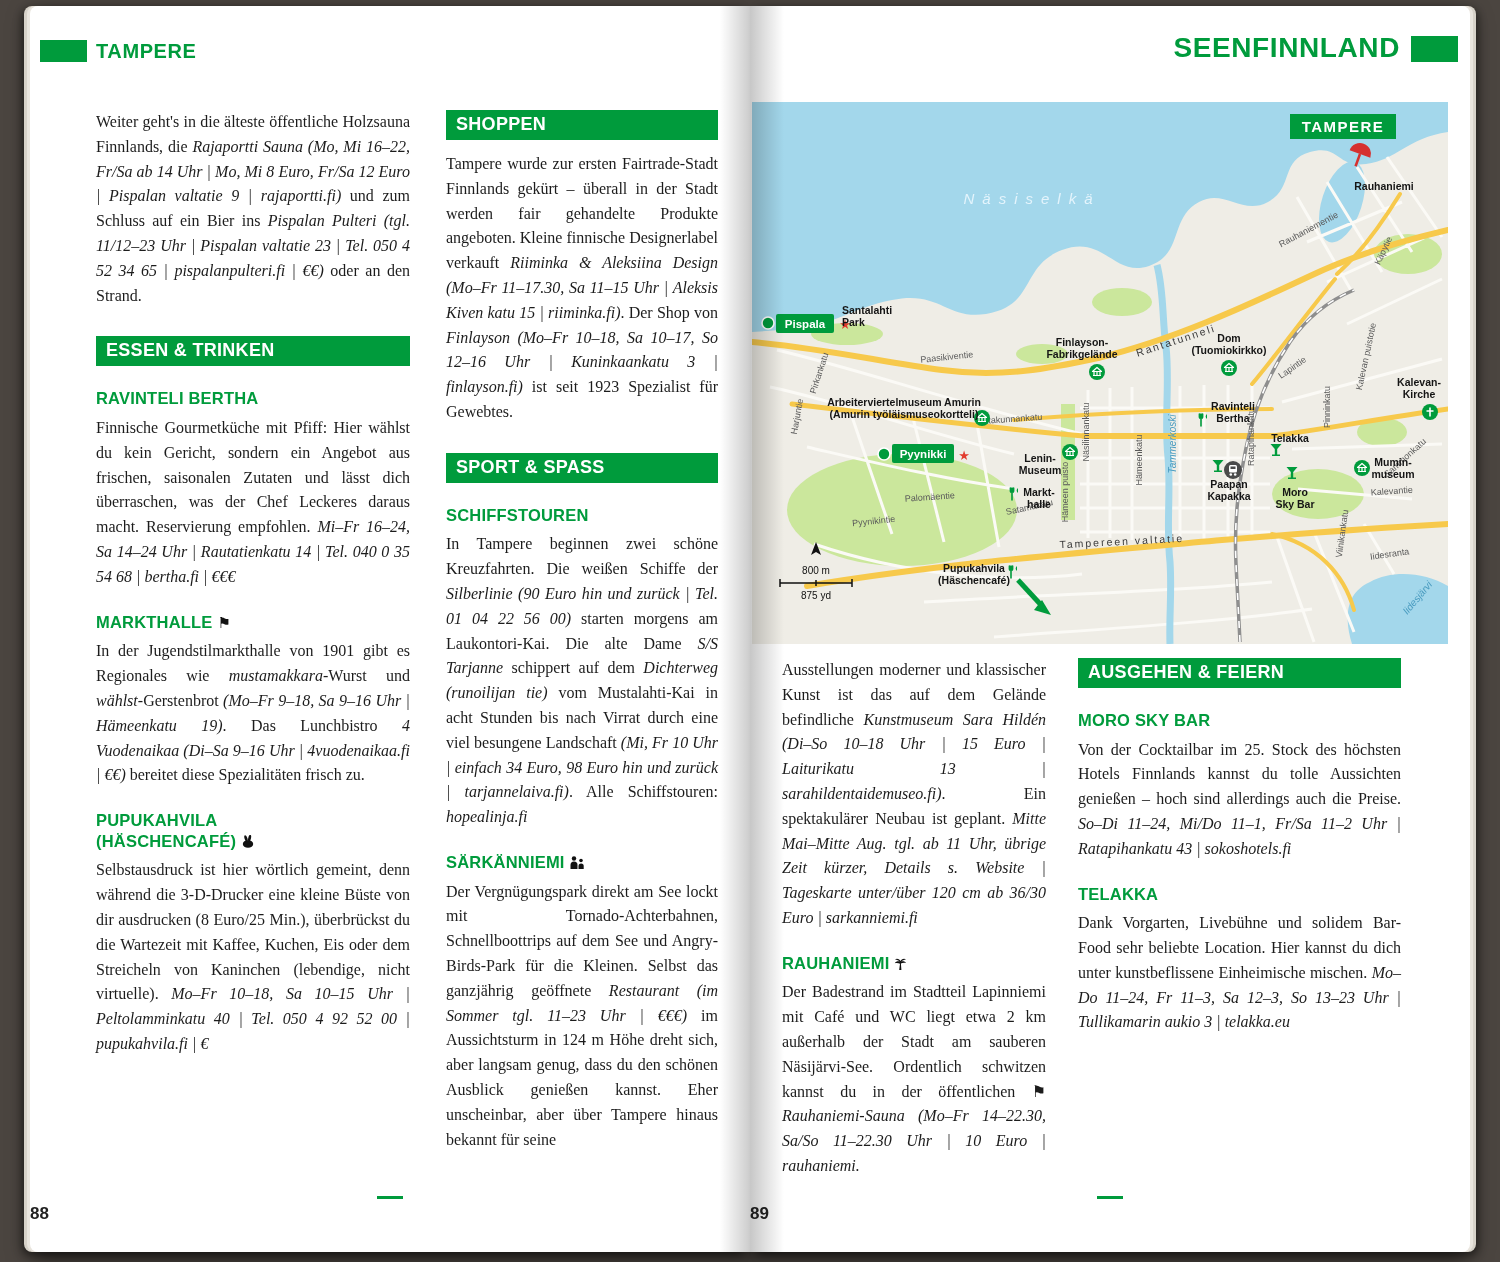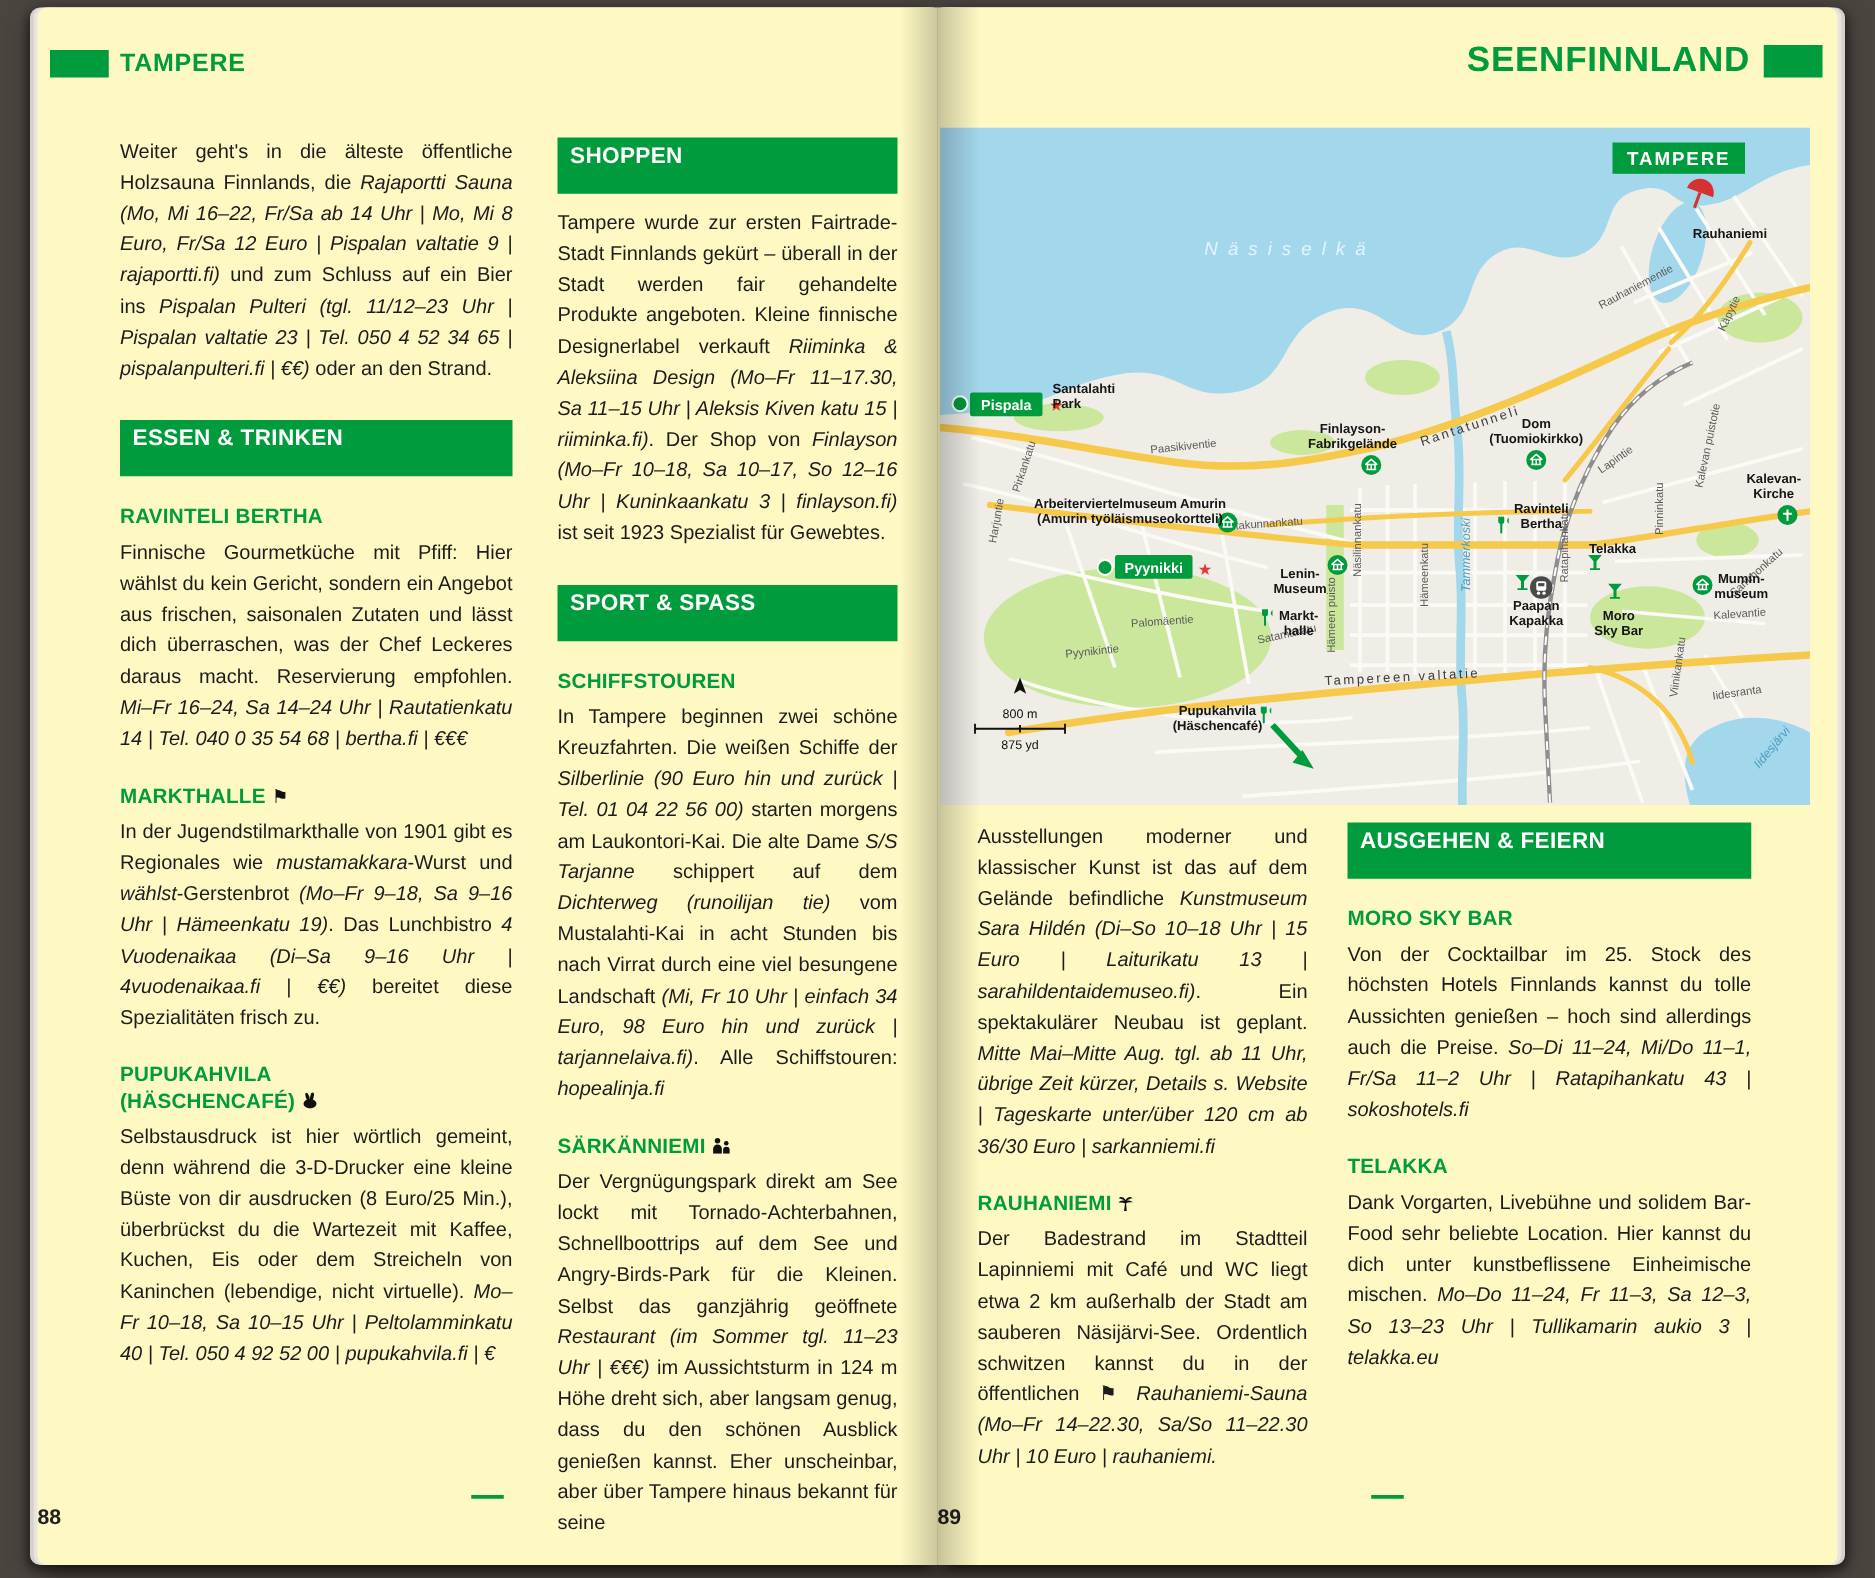--- a/index.html
+++ b/index.html
@@ -6,21 +6,21 @@
   body{
     width:1500px;height:1262px;position:relative;overflow:hidden;
     background:#4b4540;
     font-family:"Liberation Sans","DejaVu Sans",sans-serif;
   }
   .book{
     position:absolute;left:30px;top:6px;width:1440px;height:1246px;
     display:flex;border-radius:10px 12px 12px 10px;
     box-shadow:0 8px 22px rgba(0,0,0,.55);
   }
-  .page{flex:1;position:relative;background:#fef9c3;overflow:hidden;}
+  .page{flex:1;position:relative;background:#ffffff;overflow:hidden;}
   .page-left{border-radius:8px 0 0 8px;
     box-shadow:-3px 0 0 #e9e5de,-6px 0 0 #d7d2c9,-8px 3px 8px rgba(0,0,0,.45);}
   .page-right{border-radius:0 8px 8px 0;
     box-shadow:3px 0 0 #e9e5de,6px 0 0 #d7d2c9,8px 3px 8px rgba(0,0,0,.45);}
   .page-left::after{content:"";position:absolute;top:0;right:0;bottom:0;width:30px;
     background:linear-gradient(to right,rgba(0,0,0,0),rgba(0,0,0,.20));pointer-events:none;z-index:9;}
   .page-right::before{content:"";position:absolute;top:0;left:0;bottom:0;width:34px;
     background:linear-gradient(to left,rgba(0,0,0,0),rgba(0,0,0,.22));pointer-events:none;z-index:9;}
 
   :root{--green:#009b3c;}
@@ -34,23 +34,23 @@
   .hdr-title-lg{position:absolute;right:70px;top:26px;color:var(--green);
     font-weight:bold;font-size:28px;letter-spacing:.6px;margin-left:13px;}
 
   
   .cols{position:absolute;display:flex;}
   .cols-left{left:66px;top:104px;gap:36px;}
   .cols-right{left:32px;top:652px;gap:32px;}
   .col{display:block;}
   .col>*:first-child{margin-top:0;}
   .body{font-size:16px;line-height:1.55;text-align:justify;color:#1c1c1c;
-    margin:0 0 0 0;hyphens:auto;-webkit-hyphens:auto;}
+    margin:0 0 0 0;hyphens:auto;font-family:Liberation Serif, serif;-webkit-hyphens:auto;}
   .section-bar{background:var(--green);color:#fff;font-weight:bold;font-size:18px;
-    padding:4px 10px 20px;margin:28px 0 12px;letter-spacing:.3px;}
+    padding:4px 10px 5px;margin:28px 0 12px;letter-spacing:.3px;}
   .sub{color:var(--green);font-weight:bold;font-size:16.5px;margin:22px 0 7px;
     letter-spacing:.2px;line-height:1.25;}
   .glyph{color:#111;font-size:15px;font-weight:normal;}
   .mini-icon{fill:#111;vertical-align:-1px;}
 
   .pageno{position:absolute;bottom:28px;left:0;right:0;}
   .pageno .rule{display:block;width:26px;height:3px;background:var(--green);margin:0 auto 5px;}
   .pageno .num{font-weight:bold;font-size:17px;color:#222;}
 
   

